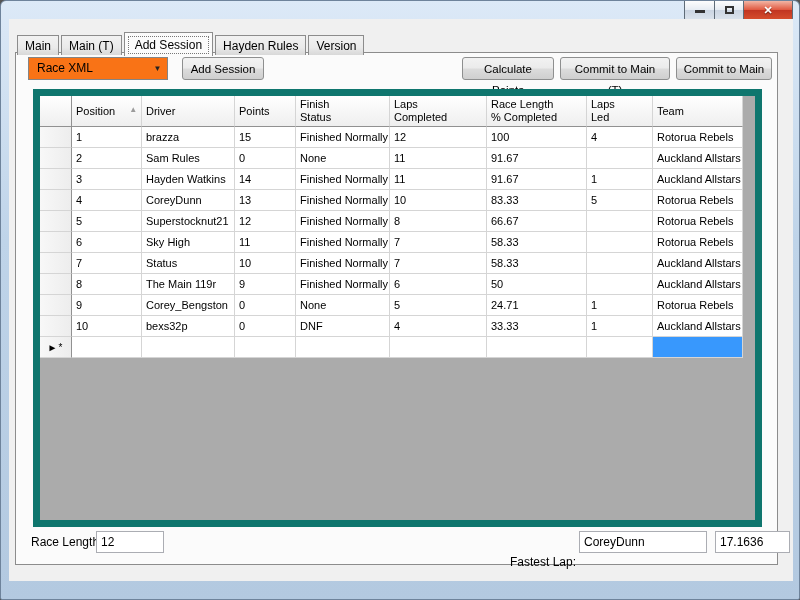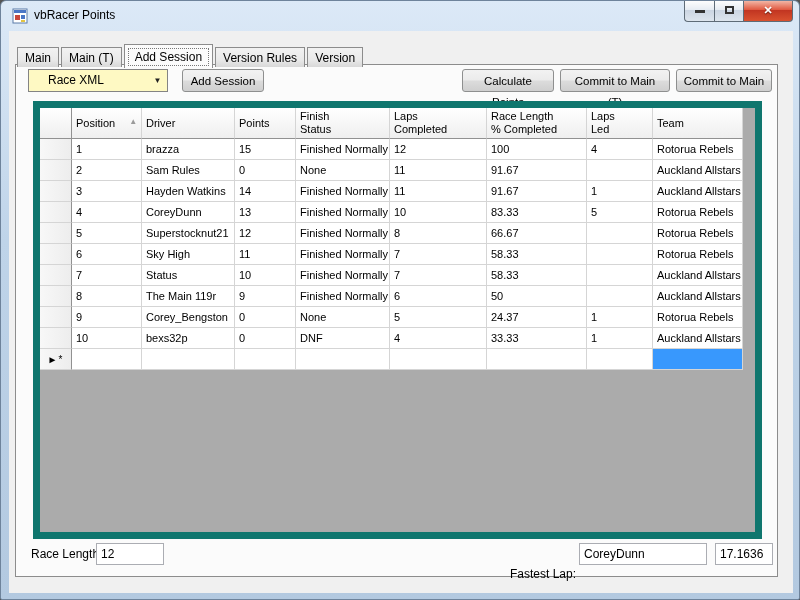--- a/index.html
+++ b/index.html
@@ -13,32 +13,32 @@
   .winbtn{position:absolute;top:0;height:21px;border:1px solid #5E6B77;border-top:none;
     background:linear-gradient(#FDFDFD,#E5EBF2 45%,#CBD5E2 46%,#DDE5EE);
     color:#333;text-align:center;line-height:19px;font-size:11px;}
   .winbtn.min{left:683px;width:30px;border-radius:0 0 0 4px;border-right:none;}
   .winbtn.max{left:713px;width:30px;}
   .winbtn.close{left:743px;width:49px;border-radius:0 0 4px 0;border-left:none;
     background:linear-gradient(#F2B5A4,#E0573E 45%,#C13521 46%,#D9512F);
     color:#fff;font-weight:bold;text-shadow:0 1px 1px rgba(0,0,0,.5);}
   .min-glyph{display:inline-block;width:10px;height:3px;background:#333;margin-bottom:1px;}
   .max-glyph{display:inline-block;width:9px;height:8px;border:2px solid #333;margin-top:5px;}
-  .client{position:absolute;left:8px;top:30px;width:784px;height:562px;background:#F0F0F0;}
+  .client{position:absolute;left:8px;top:18px;width:784px;height:562px;background:#F0F0F0;}
   
   .tabs{position:absolute;left:8px;top:13px;display:flex;align-items:flex-end;z-index:2;}
   .tab{height:20px;line-height:20px;padding:0 7px;margin-right:2px;font-size:12px;
     background:linear-gradient(#F2F2F2,#EAEAEA 60%,#D8D8D8);
     border:1px solid #8C8C8C;border-bottom:none;position:relative;}
   .tab.active{height:24px;line-height:24px;padding:0 10px;background:#FBFBFB;z-index:3;margin-bottom:-1px;}
   .tab.active::after{content:"";position:absolute;left:3px;right:3px;top:3px;bottom:2px;border:1px dotted #777;}
   .tabpage{position:absolute;left:6px;top:33px;width:763px;height:513px;background:#FBFBFB;border:1px solid #8C8C8C;}
   
-  .combo{position:absolute;left:19px;top:38px;width:140px;height:23px;background:#fef9c3;
-    border:1px solid #848484;font-size:12px;line-height:21px;padding-left:19px;}
+  .combo{position:absolute;left:19px;top:38px;width:140px;height:23px;background:#f97316;
+    border:1px solid #848484;font-size:12px;line-height:21px;padding-left:8px;}
   .combo .arrow{position:absolute;right:1px;top:1px;width:17px;height:19px;text-align:center;
     font-size:8px;line-height:19px;color:#222;}
   .btn{position:absolute;height:23px;font-size:11.5px;color:#000;text-align:center;line-height:21px;
     background:linear-gradient(#F2F2F2,#EBEBEB 48%,#DCDCDC 52%,#CFCFCF);
     border:1px solid #8E8F8F;border-radius:3px;}
   
   .grid{position:absolute;left:24px;top:70px;width:729px;height:438px;background:#ABABAB;
     border:7px solid #0f766e;overflow:hidden;}
   table.dg{border-collapse:separate;border-spacing:0;table-layout:fixed;width:703px;}
   .dg th,.dg td{overflow:hidden;white-space:nowrap;font-weight:normal;text-align:left;font-size:11px;color:#000;}
@@ -56,41 +56,31 @@
   
   .flabel{position:absolute;font-size:12px;color:#000;}
   .tbox{position:absolute;height:22px;background:#fff;border:1px solid #ABADB3;
     font-size:12px;line-height:20px;padding-left:4px;}
 </style>
 </head>
 <body>
 
 <div class="window">
 
-  <div class="titlebar">
-    <svg class="app-icon" viewBox="0 0 16 16">
-      <rect x="1" y="1" width="14" height="14" fill="#fff" stroke="#5A7BA8"></rect>
-      <rect x="2" y="2" width="12" height="3" fill="#4A76C6"></rect>
-      <rect x="3" y="7" width="5" height="5" fill="#C8473B"></rect>
-      <rect x="9" y="7" width="4" height="4" fill="#4A76C6"></rect>
-      <rect x="9" y="12" width="4" height="2" fill="#E3C441"></rect>
-    </svg>
-    <span class="win-title">vbRacer Points</span>
-  </div>
   <div class="winbtn min"><span class="min-glyph"></span></div>
   <div class="winbtn max"><span class="max-glyph"></span></div>
   <div class="winbtn close"><span>✕</span></div>
 
   <div class="client">
 
     <div class="tabs">
       <div class="tab">Main</div>
       <div class="tab">Main (T)</div>
       <div class="tab active">Add Session</div>
-      <div class="tab">Version Rules</div>
+      <div class="tab">Hayden Rules</div>
       <div class="tab">Version</div>
     </div>
     <div class="tabpage"></div>
 
     <div class="combo">
       <span>Race XML</span>
       <span class="arrow">▼</span>
     </div>
     <button class="btn" style="left:173px;top:38px;width:82px;">Add Session</button>
     <button class="btn" style="left:453px;top:38px;width:92px;">Calculate Points</button>
@@ -216,21 +206,21 @@
               <td></td>
               <td>Auckland Allstars</td>
             </tr>
             <tr>
               <td class="rowhdr"></td>
               <td>9</td>
               <td>Corey_Bengston</td>
               <td>0</td>
               <td>None</td>
               <td>5</td>
-              <td>24.37</td>
+              <td>24.71</td>
               <td>1</td>
               <td>Rotorua Rebels</td>
             </tr>
             <tr>
               <td class="rowhdr"></td>
               <td>10</td>
               <td>bexs32p</td>
               <td>0</td>
               <td>DNF</td>
               <td>4</td>
@@ -250,16 +240,16 @@
               <td class="sel" style="background: rgb(56, 152, 253);"></td>
             </tr>
           </tbody>
       </table>
     </div>
 
     <span class="flabel" style="left:22px;top:516px;">Race Length:</span>
     <div class="tbox" style="left:87px;top:512px;width:68px;">12</div>
     <span class="flabel" style="left:501px;top:516px;margin-top:20px;">Fastest Lap:</span>
     <div class="tbox" style="left:570px;top:512px;width:128px;">CoreyDunn</div>
-    <div class="tbox" style="left:706px;top:512px;width:58px;">17.1636</div>
+    <div class="tbox" style="left:706px;top:512px;width:75px;">17.1636</div>
 
   </div>
 </div>
 
 </body></html>

